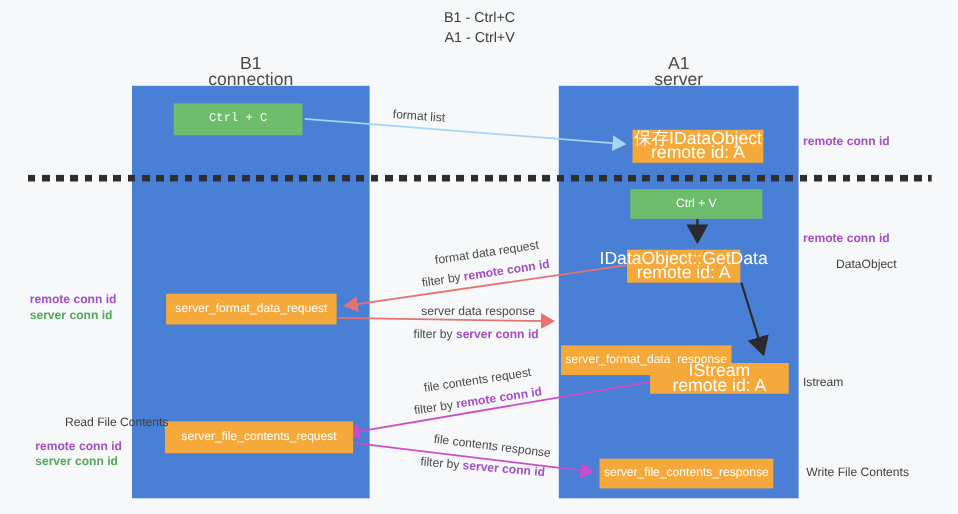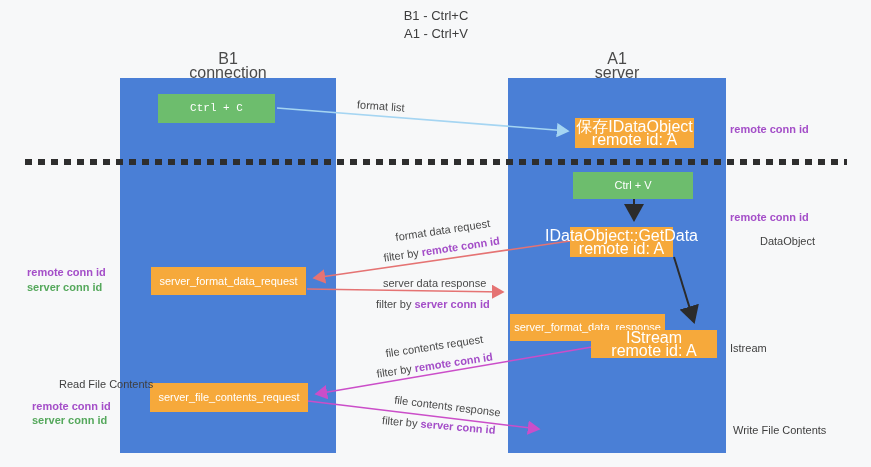--- a/index.html
+++ b/index.html
@@ -108,24 +108,27 @@
 
   <div class="box orange" style="left:510px;top:280px;width:155px;height:27px;margin-top:34px;">
     <div>server_format_data_response</div>
   </div>
 
   <div class="box orange" style="left:591px;top:330px;width:126px;height:28px;">
     <div class="l2">IStream</div>
     <div class="l2">remote id: A</div>
   </div>
 
-  <div class="box orange" style="left:150px;top:383px;width:158px;height:29px;">
+  <div class="box orange" style="left:150px;top:383px;width:171px;height:29px;">
     <div>server_file_contents_request</div>
   </div>
 
+  <div class="box orange" style="left:545px;top:417px;width:158px;height:27px;">
+    <div>server_file_contents_response</div>
+  </div>
 
   <div class="alabel" style="left:357px;top:100px;transform:rotate(4deg);">format list</div>
 
   <div class="alabel" style="left:395px;top:224px;transform:rotate(-8.5deg);">format data request</div>
   <div class="alabel" style="left:383px;top:243px;transform:rotate(-8.5deg);">
     <span class="pre">filter by</span><span class="hl">remote conn id</span>
   </div>
 
   <div class="alabel" style="left:383px;top:277px;">server data response</div>
   <div class="alabel" style="left:376px;top:298px;">

